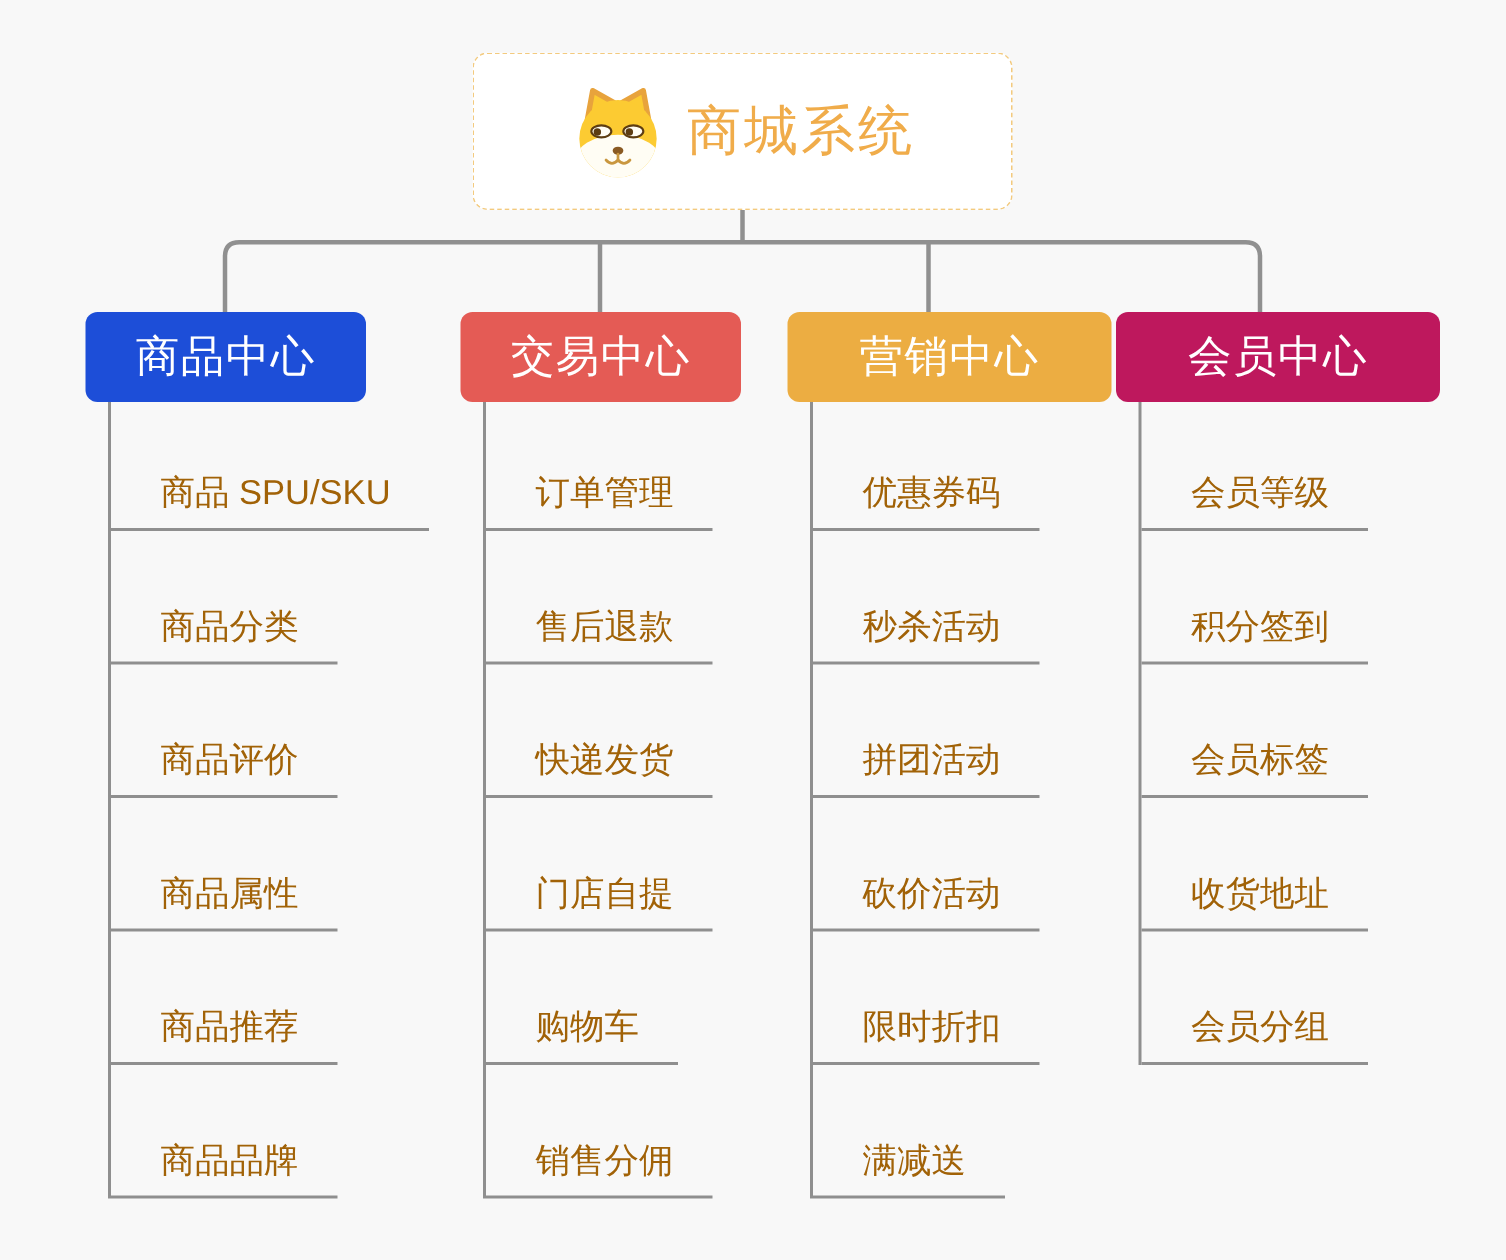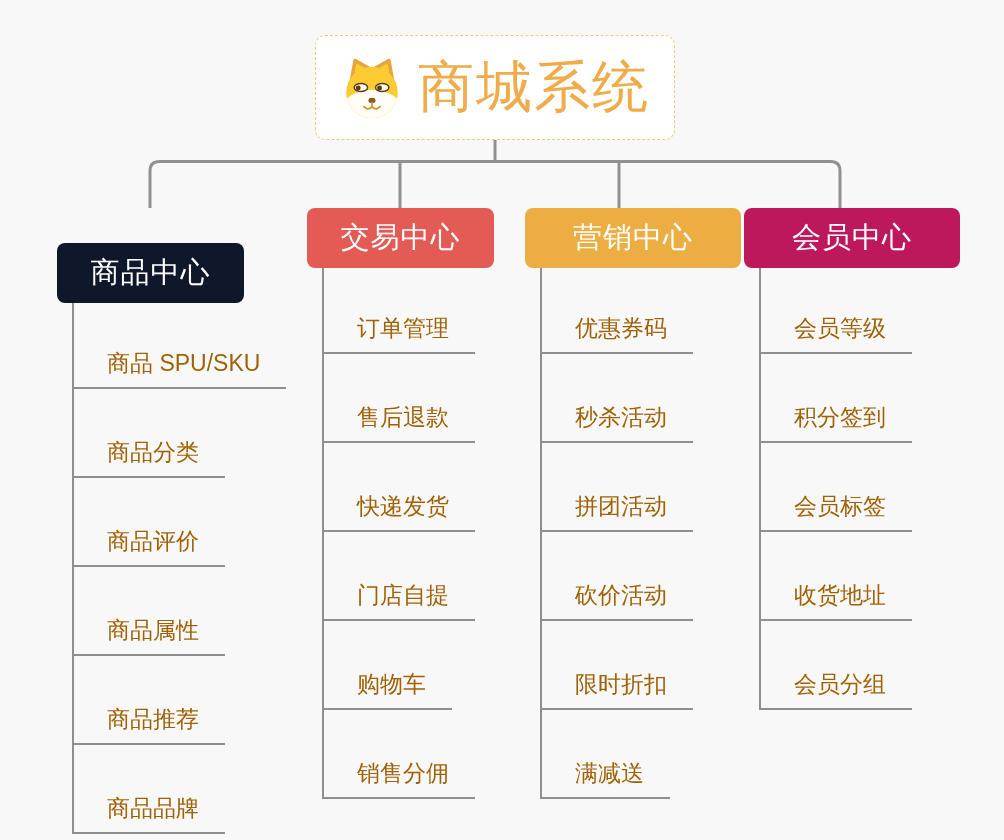--- a/index.html
+++ b/index.html
@@ -18,21 +18,21 @@
     position:absolute;left:315px;top:35px;
     width:360px;height:105px;
     box-sizing:border-box;
     background:#ffffff;
     border:1px dashed #f3ca7e;
     border-radius:10px;
     display:flex;align-items:center;justify-content:center;
     gap:14px;
   }
   .root-title{
-    font-size:56px;
+    font-size:36px;
     color:#f0ac4a;
     letter-spacing:2px;
     white-space:nowrap;
   }
   .doge{width:64px;height:64px;flex:0 0 auto;}
   
   .connectors{
     position:absolute;left:0;top:0;width:1004px;height:220px;
     pointer-events:none;
   }
@@ -101,21 +101,21 @@
       <ellipse cx="47.5" cy="35.5" rx="7.5" ry="4.5" fill="#fffdf4" stroke="#5d3d12" stroke-width="1.6"></ellipse>
       <circle cx="44.5" cy="36" r="2.8" fill="#5d3d12"></circle>
       <ellipse cx="36" cy="50" rx="4" ry="3" fill="#8a5a23"></ellipse>
       <path d="M36,52.5 L36,57" stroke="#c9973f" stroke-width="2" fill="none" stroke-linecap="round"></path>
       <path d="M27,57 Q31.5,62 36,57 Q40.5,62 45,57" stroke="#c9973f" stroke-width="2" fill="none" stroke-linecap="round"></path>
     </svg>
     <span class="root-title">商城系统</span>
   </div>
 
   <div class="branch-column col-0">
-    <div class="branch-box" style="background-color: #0f172a; margin-top: 35px;">商品中心</div>
+    <div class="branch-box" style="background-color: #1d4ed8;">商品中心</div>
     <div class="children">
       <div class="child">
           <span class="child-label">商品 SPU/SKU</span>
         </div>
       <div class="child">
           <span class="child-label">商品分类</span>
         </div>
       <div class="child">
           <span class="child-label">商品评价</span>
         </div>

